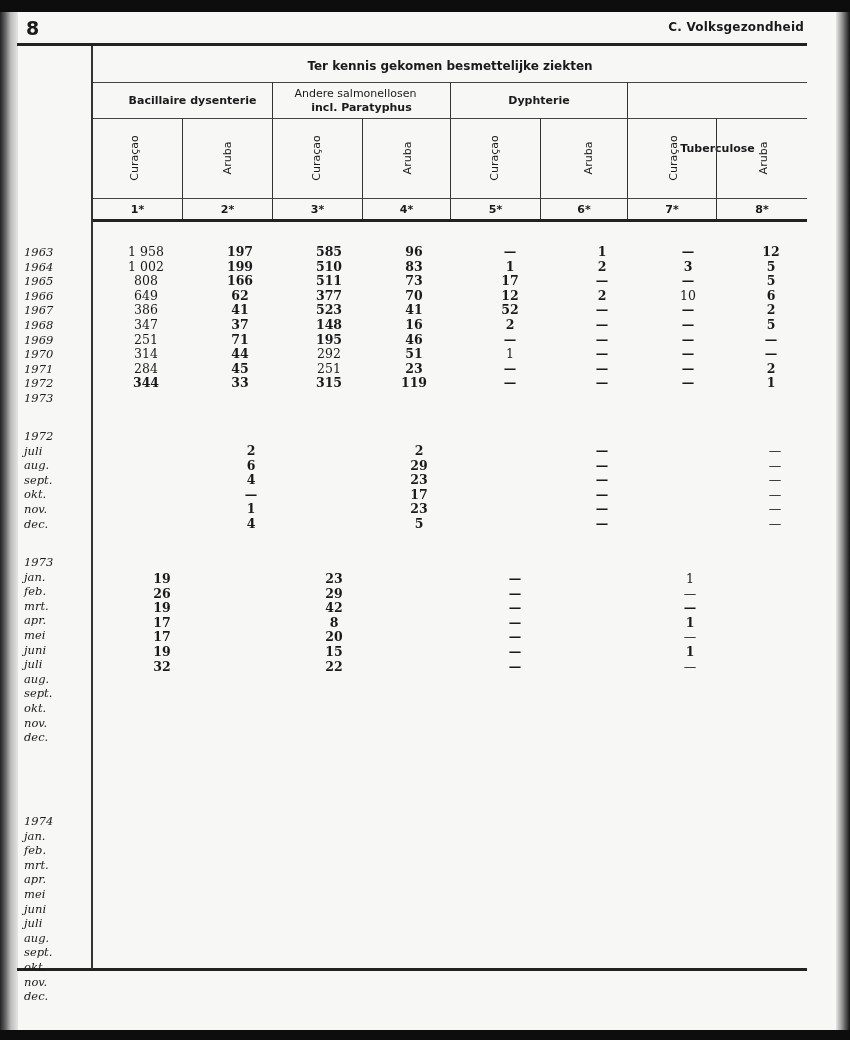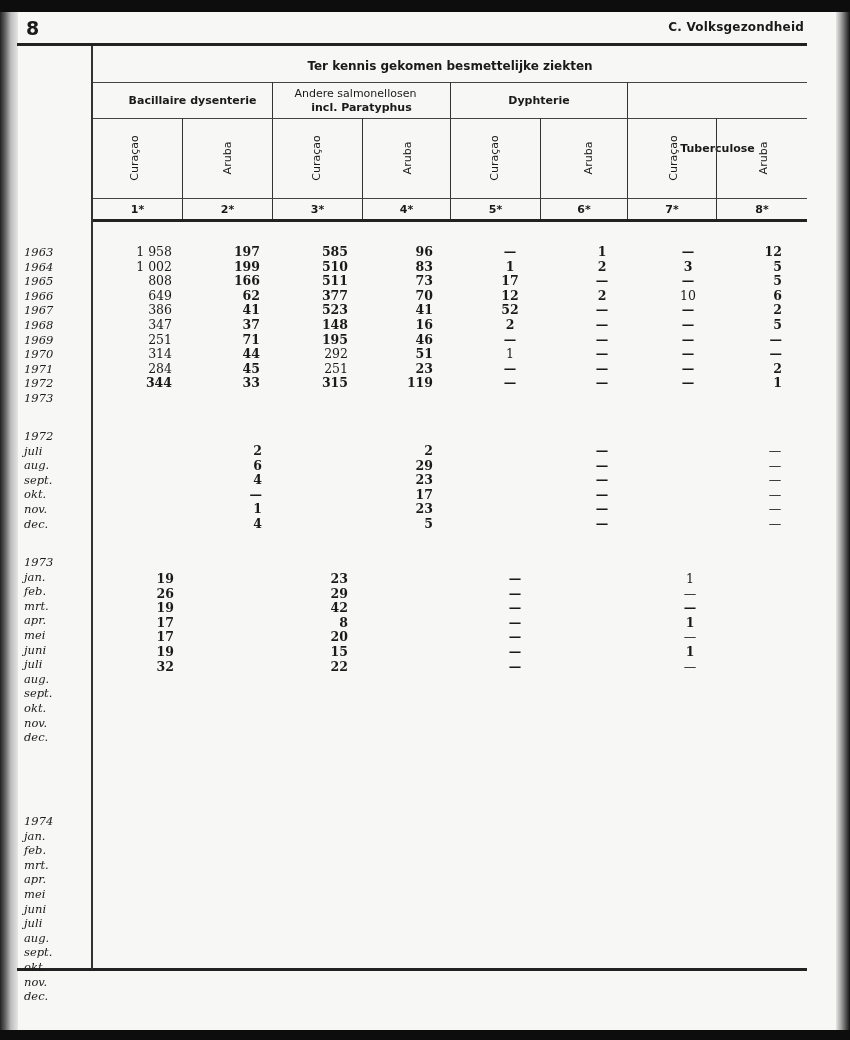--- a/index.html
+++ b/index.html
@@ -17,21 +17,21 @@
   .hr { position:absolute; left:17px; width:790px; background:#222; }
   .vline { position:absolute; background:#333; }
   .hline { position:absolute; height:1px; background:#444; }
   .hdr { position:absolute; font-family:"DejaVu Sans", sans-serif; font-size:11px; text-align:center; line-height:13px; }
   .rot { position:absolute; width:20px; height:80px; }
   .rot span { position:absolute; left:50%; top:50%; transform:translate(-50%,-50%) rotate(-90deg);
               white-space:nowrap; font-family:"DejaVu Sans", sans-serif; font-size:11px; }
   .colnum { position:absolute; font-family:"DejaVu Sans", sans-serif; font-size:11px; font-weight:bold; text-align:center; }
   .rowlabels { position:absolute; left:24px; width:62px; font-style:italic; font-size:11.5px; }
   .rl { height:14.6px; line-height:14.6px; white-space:nowrap; }
-  .col { position:absolute; font-size:12.5px; text-align:right; font-weight:bold; }
+  .col { position:absolute; font-size:12.5px; text-align:center; font-weight:bold; }
   .cell { height:14.6px; line-height:14.6px; white-space:nowrap; }
   .cell.light { font-weight:normal; }
 </style>
 </head>
 <body>
 
 <div class="spine"></div>
 <div class="page"></div>
 <div class="rightedge"></div>
 

